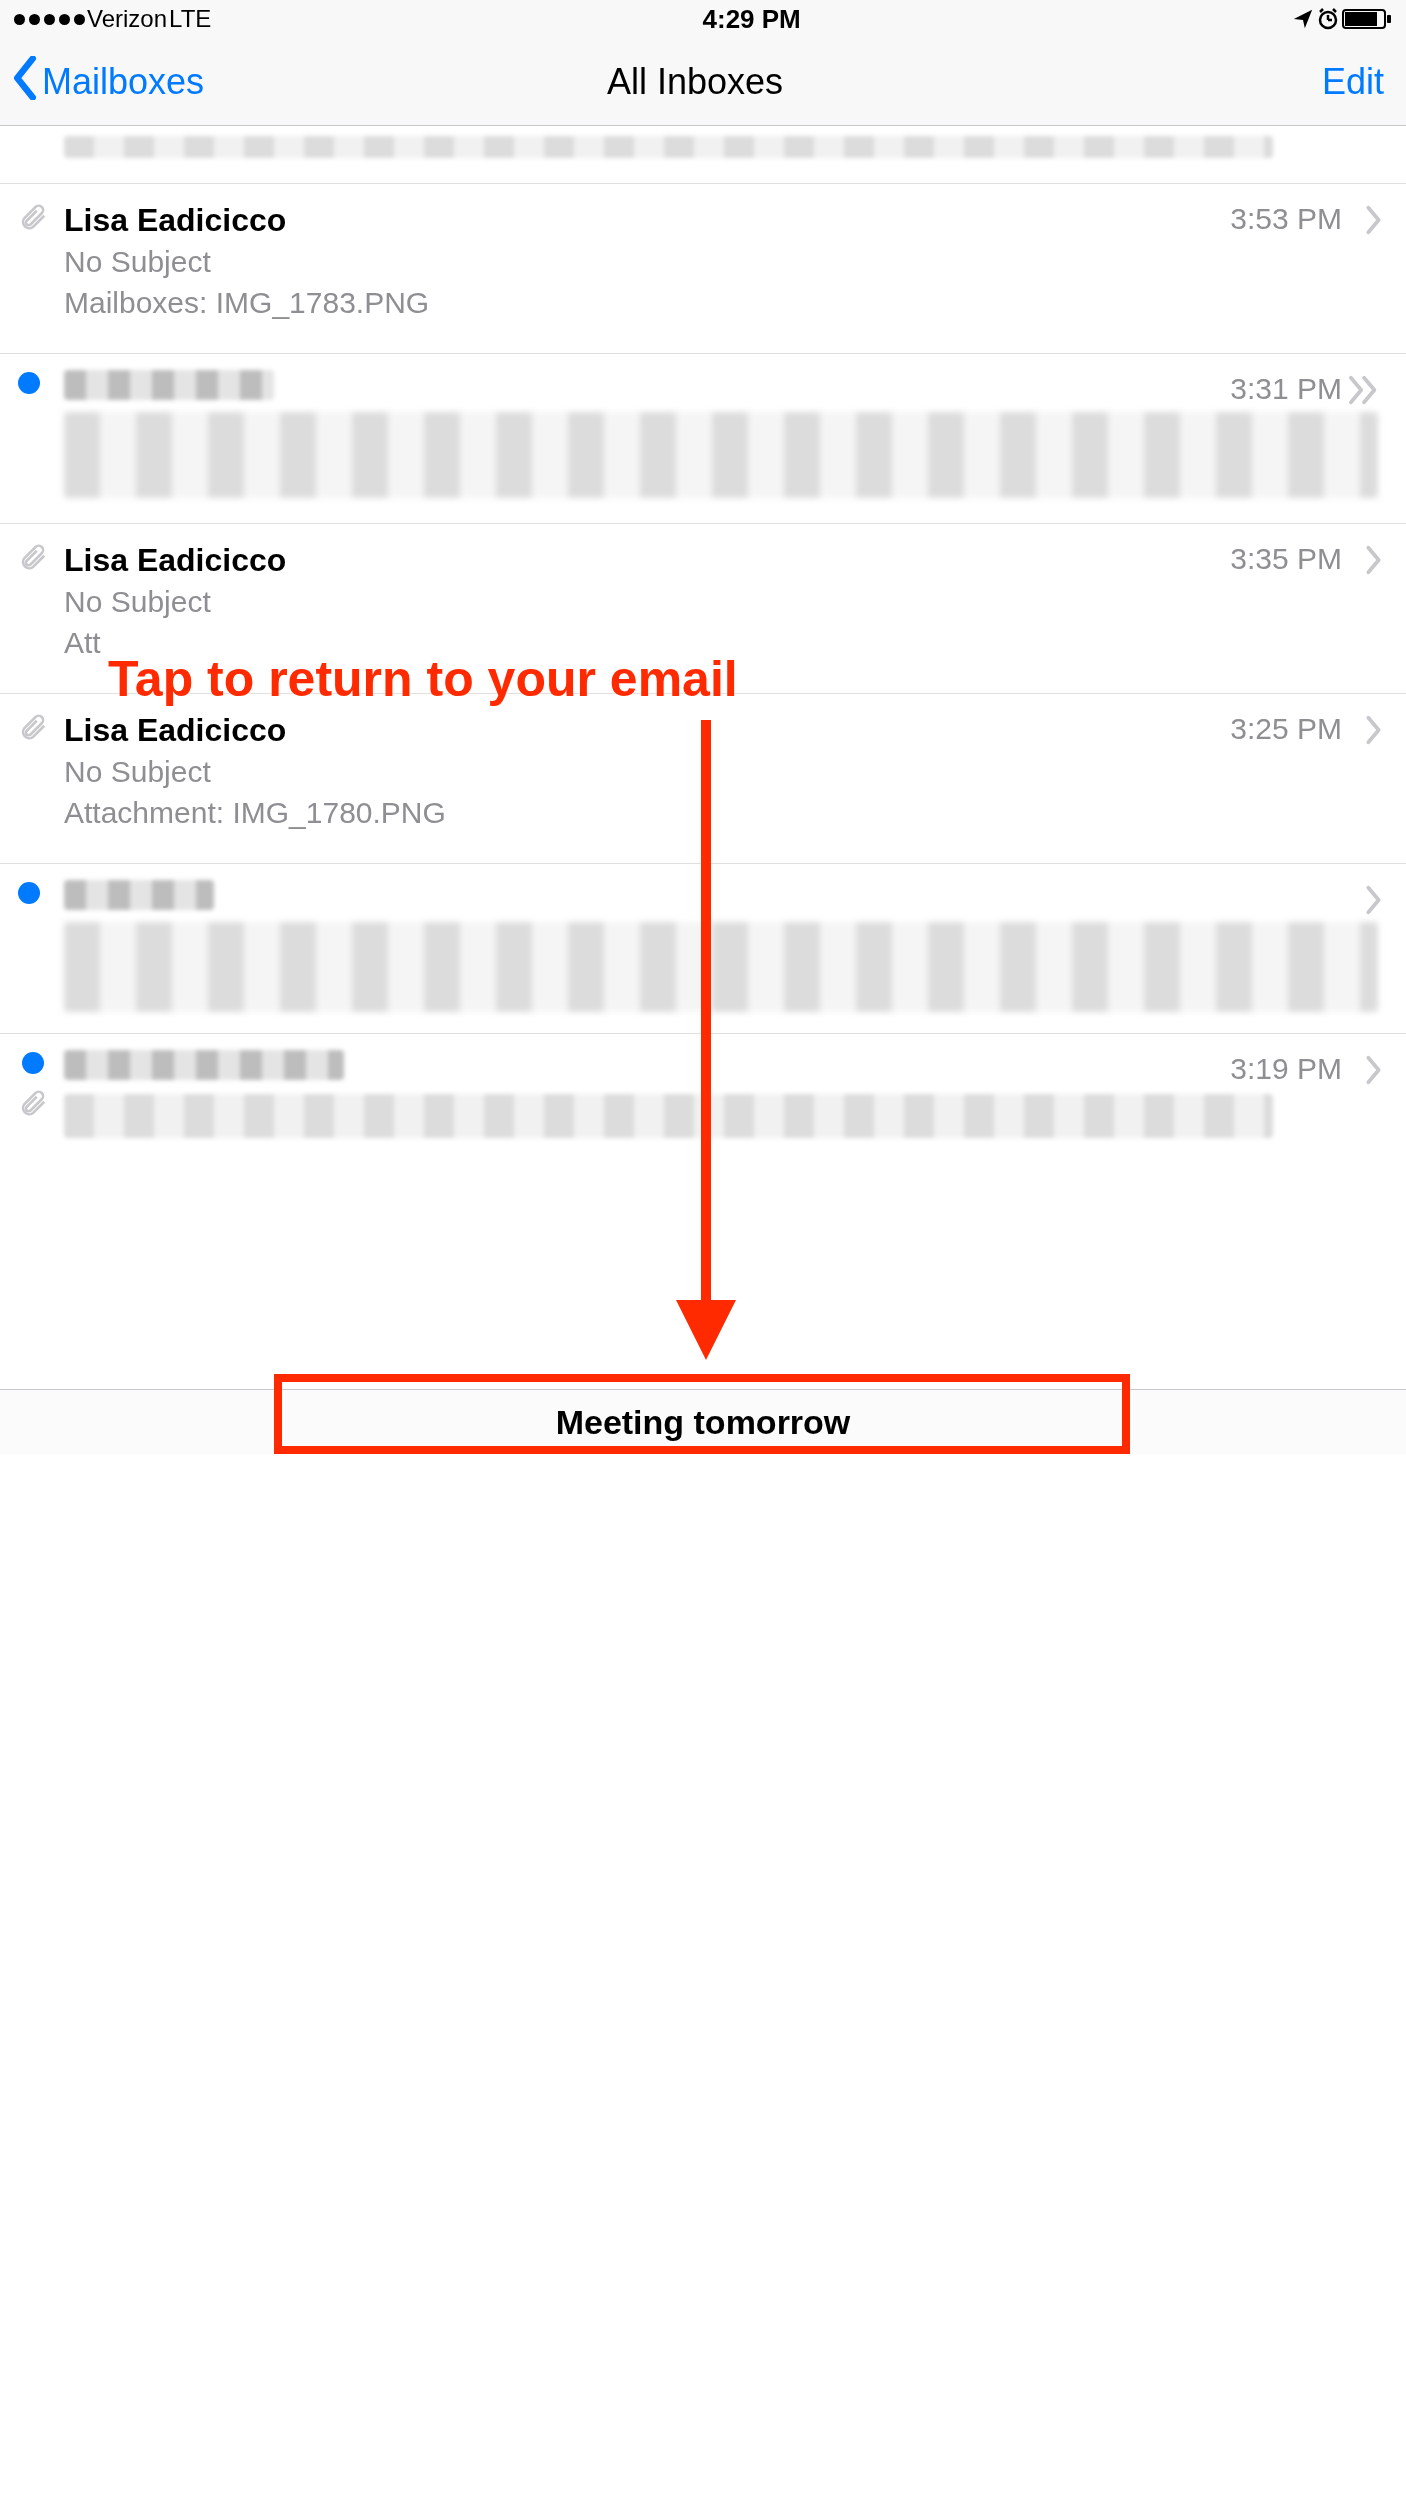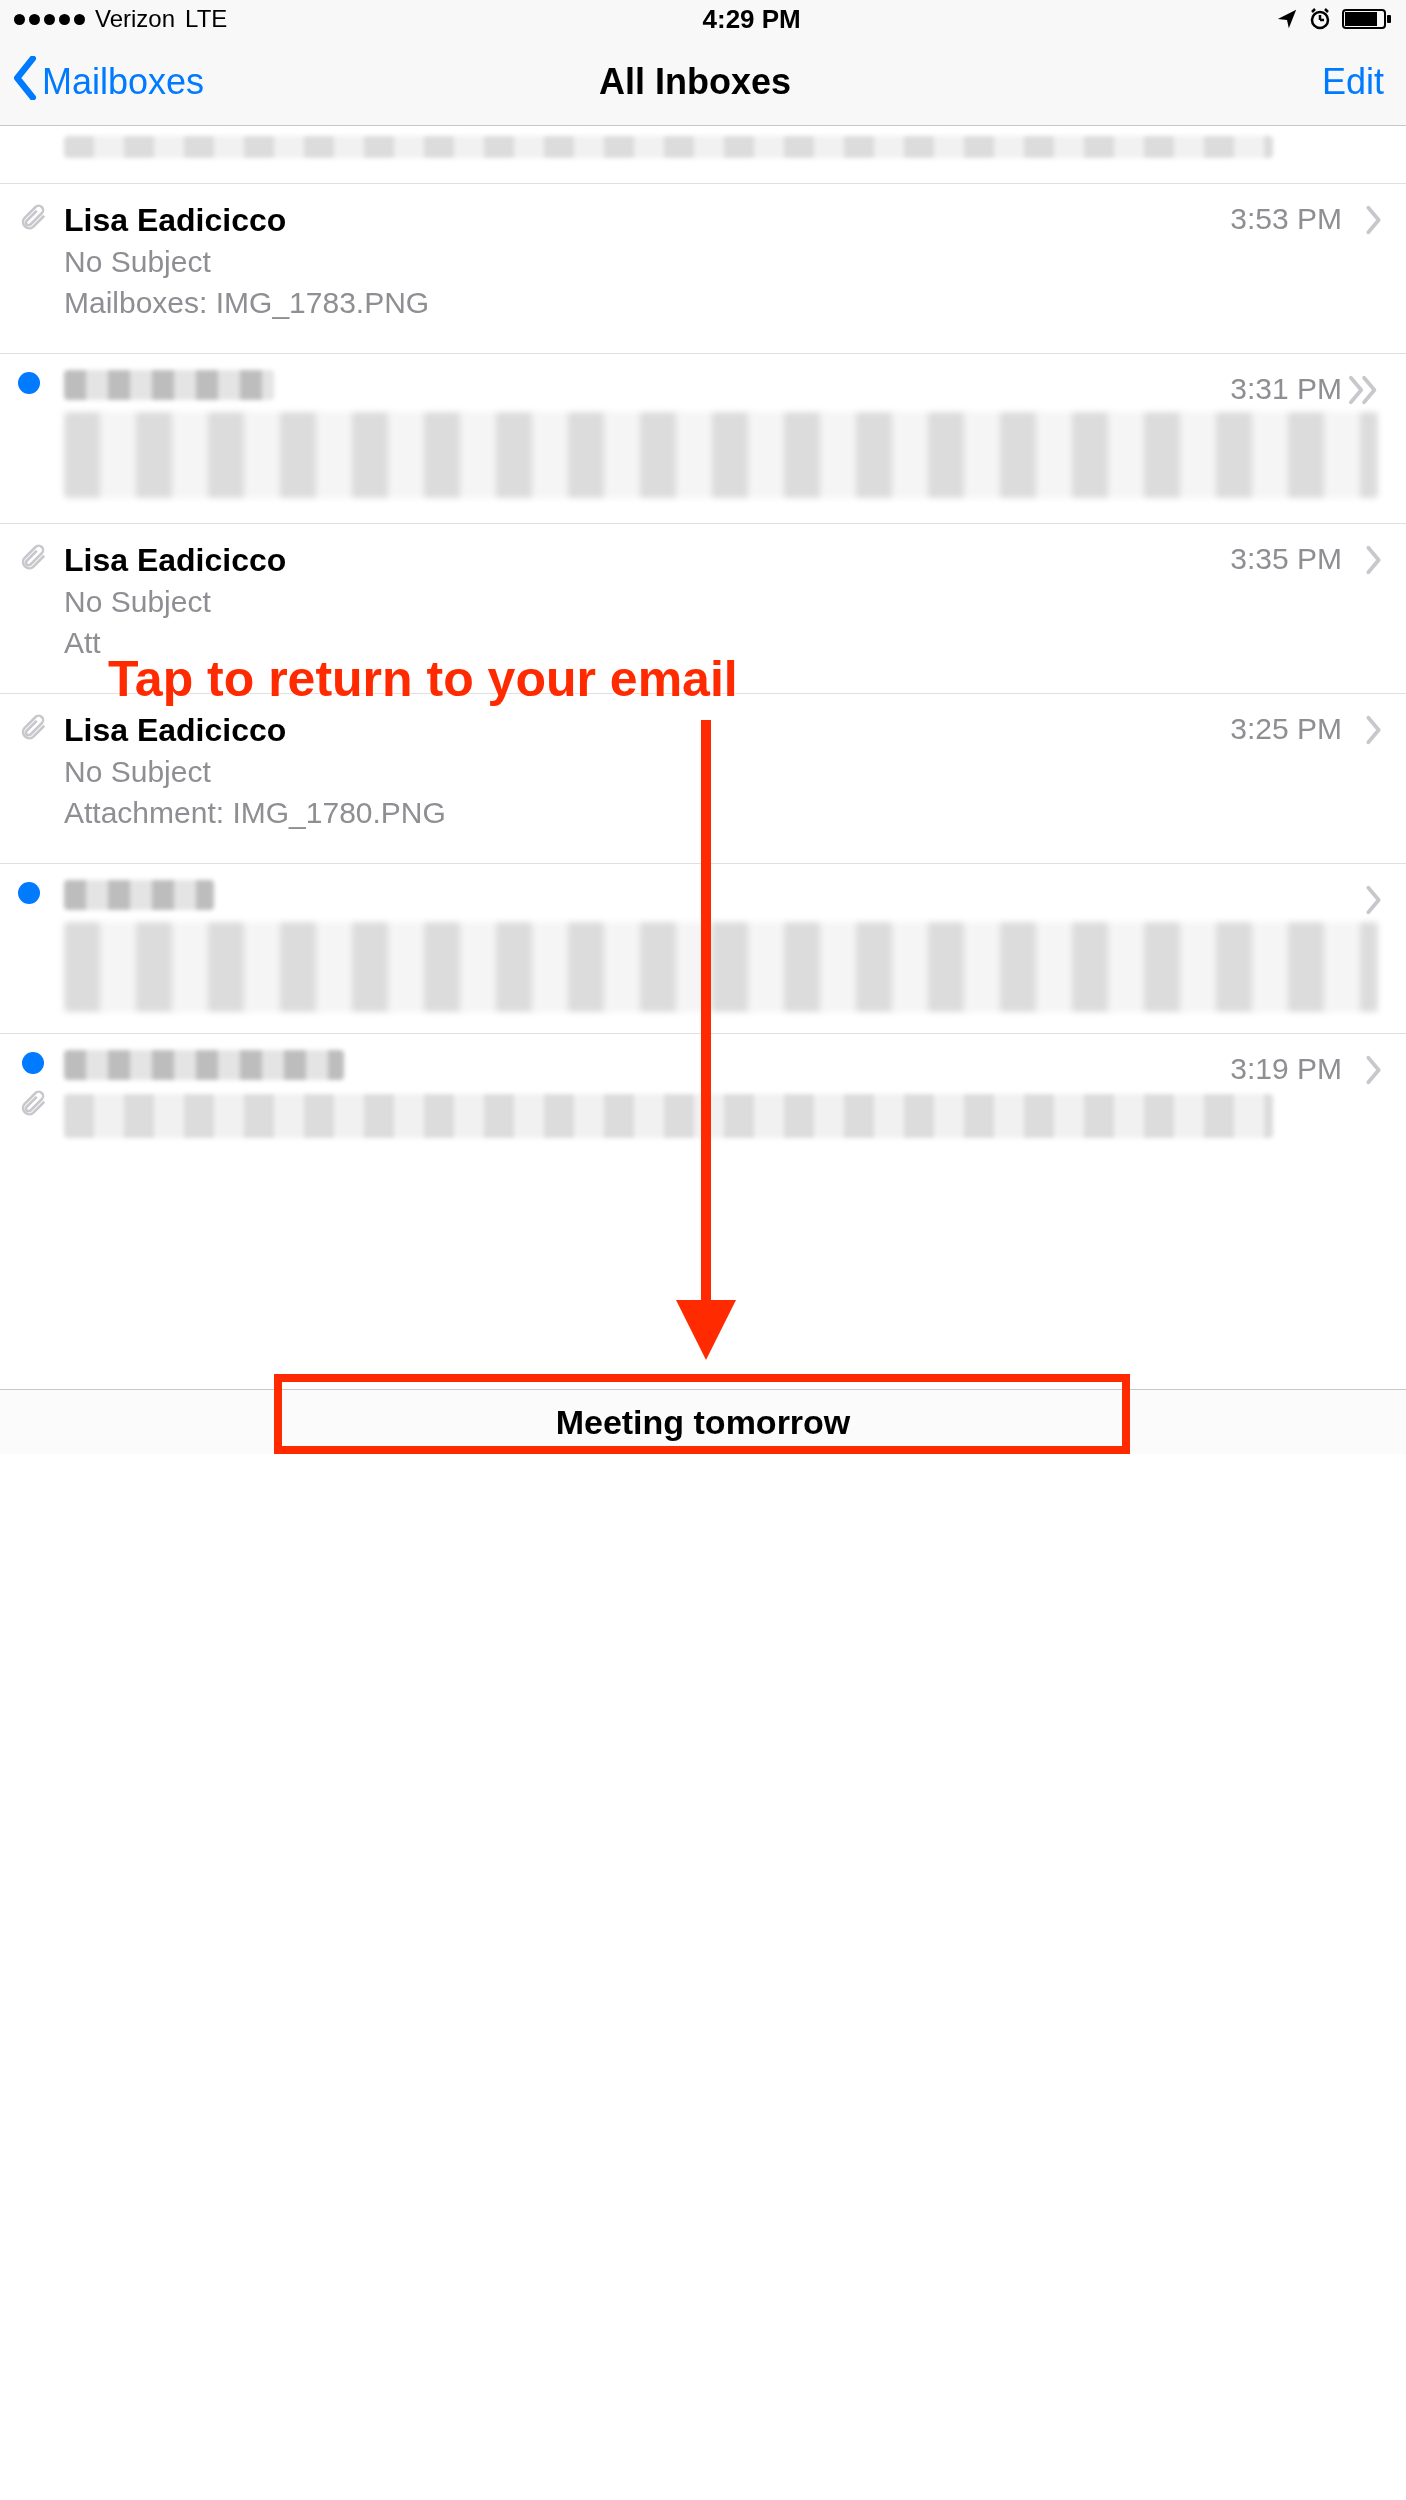--- a/index.html
+++ b/index.html
@@ -2,33 +2,33 @@
 <html><head>
 <meta charset="utf-8">
 <style>
   * { box-sizing: border-box; margin: 0; padding: 0; }
   html, body { width: 1406px; height: 2500px; font-family: -apple-system, "Helvetica Neue", Helvetica, Arial, sans-serif; background:#fff; overflow:hidden; }
   .reserved { position:absolute; left:0; right:0; bottom:0; height:1046px; background:#fff; }
   .main { position:absolute; left:0; top:0; width:1406px; height:1454px; background:#fff; }
 
   
   .statusbar { height:38px; width:100%; background:#f8f8f8; display:flex; align-items:center; justify-content:space-between; padding:0 14px; font-size:26px; font-weight:600; color:#000; }
-  .status-left, .status-right { display:flex; align-items:center; gap:10px; }
+  .status-left, .status-right { display:flex; align-items:center; gap:2px; }
   .signal { display:flex; align-items:center; gap:4px; }
   .signal .dot { width:11px; height:11px; border-radius:50%; background:#000; }
   .carrier { font-size:24px; font-weight:400; }
   .nettype { font-size:24px; font-weight:400; }
   .clock { font-size:26px; font-weight:700; }
   .loc-icon svg, .alarm-icon svg, .battery svg { display:block; }
 
   
   .navbar { height:88px; width:100%; background:#f8f8f8; border-bottom:1px solid #c8c7cc; position:relative; display:flex; align-items:center; }
   .back { position:absolute; left:12px; top:0; height:88px; display:flex; align-items:center; gap:4px; color:#007aff; font-size:36px; font-weight:400; }
   .back svg { width:26px; height:44px; }
-  .title { position:absolute; left:0; right:16px; text-align:center; font-size:36px; font-weight:700; color:#000; }
+  .title { position:absolute; left:0; right:16px; text-align:center; font-size:36px; font-weight:400; color:#000; }
   .edit { position:absolute; right:22px; top:0; height:88px; display:flex; align-items:center; color:#007aff; font-size:36px; font-weight:400; }
 
   
   .list { position:absolute; left:0; right:0; top:126px; bottom:154px; overflow:hidden; }
   .row { position:relative; padding:16px 28px 16px 64px; border-bottom:1px solid #e0e0e0; }
   .row.first { border-bottom:1px solid #e0e0e0; padding-top:4px; padding-bottom:12px; min-height:58px;}
   .row .sender { font-size:32px; font-weight:600; color:#000; line-height:1.25; }
   .row .subject { font-size:30px; font-weight:400; color:#8e8e93; line-height:1.35; margin-top:2px;}
   .row .preview { font-size:30px; font-weight:400; color:#8e8e93; line-height:1.35; }
   .row .time { position:absolute; right:64px; top:18px; font-size:30px; font-weight:400; color:#8e8e93; }

